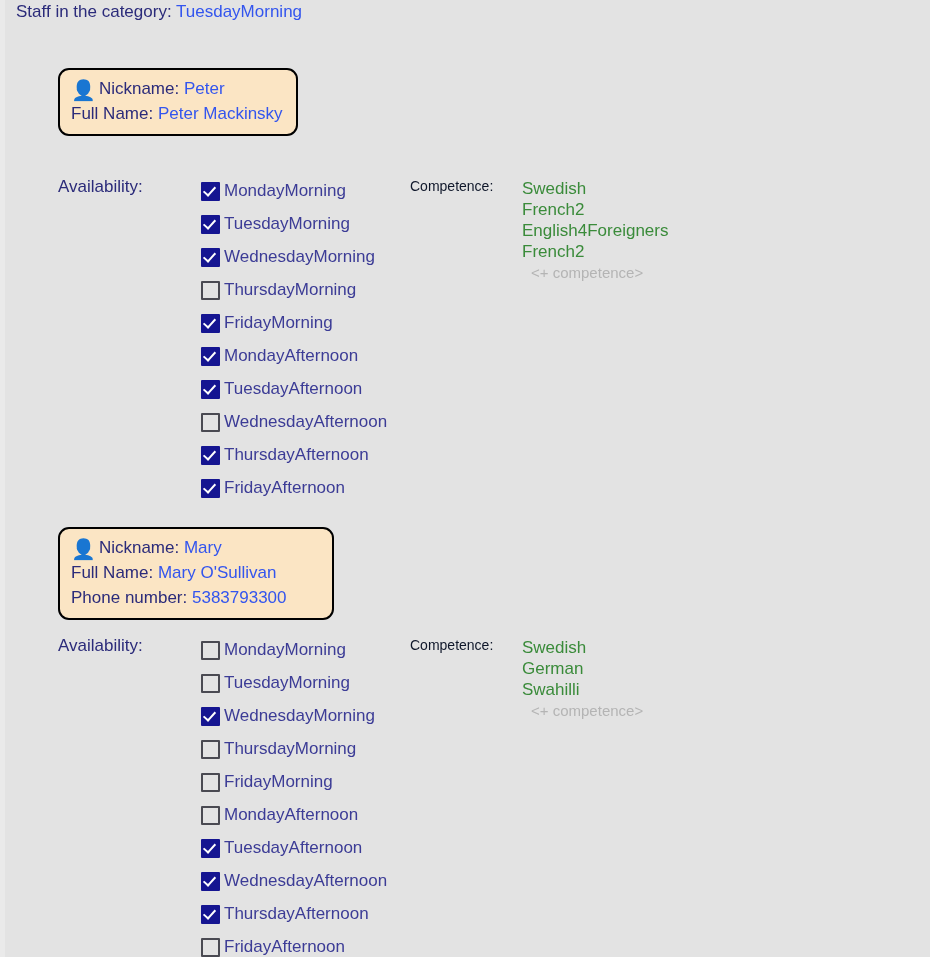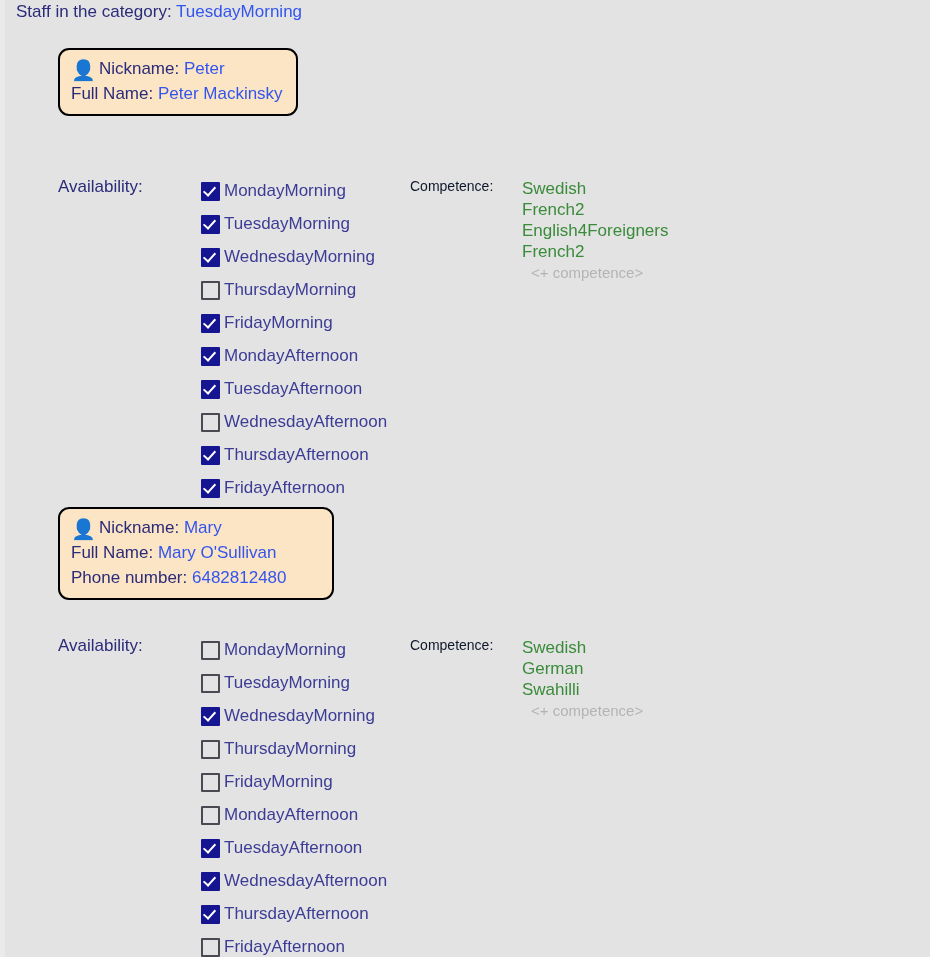--- a/index.html
+++ b/index.html
@@ -45,20 +45,21 @@
   .staff-card {
     position: absolute;
     background: #fbe5c4;
     border: 2px solid #000000;
     border-radius: 11px;
     padding: 6px 11px 8px 11px;
     box-sizing: border-box;
     line-height: 1.48;
     font-size: 17px;
     white-space: nowrap;
+    margin-top: 20px;
   }
   .card-row { display: block; }
   .avatar {
     font-size: 20px;
     line-height: 1;
     vertical-align: -3px;
     margin-right: 3px;
     letter-spacing: 0;
   }
 
@@ -210,21 +211,21 @@
           <li class="competence-item">Swedish</li>
           <li class="competence-item">French2</li>
           <li class="competence-item">English4Foreigners</li>
           <li class="competence-item">French2</li>
           <li class="competence-add">&lt;+ competence&gt;</li>
         </ul>
       </div>
       <div class="staff-card" style="left: 58px; top: 507px; width: 276px;">
         <div class="card-row"><span class="avatar">👤</span><span class="lbl">Nickname:</span> <span class="val-blue">Mary</span></div>
         <div class="card-row"><span class="lbl">Full Name:</span> <span class="val-blue">Mary O'Sullivan</span></div>
-        <div class="card-row"><span class="lbl">Phone number:</span> <span class="val-blue">6482812480</span></div>
+        <div class="card-row"><span class="lbl">Phone number:</span> <span class="val-blue">5383793300</span></div>
       </div>
       <div class="availability-label" style="left: 58px; top: 636px;">Availability:</div>
       <ul class="slot-list" style="left: 201px; top: 627px;">
         <li class="slot-row">
           <span class="cb off"></span>
           <span class="slot-name">MondayMorning</span>
         </li>
         <li class="slot-row">
           <span class="cb off"></span>
           <span class="slot-name">TuesdayMorning</span>

